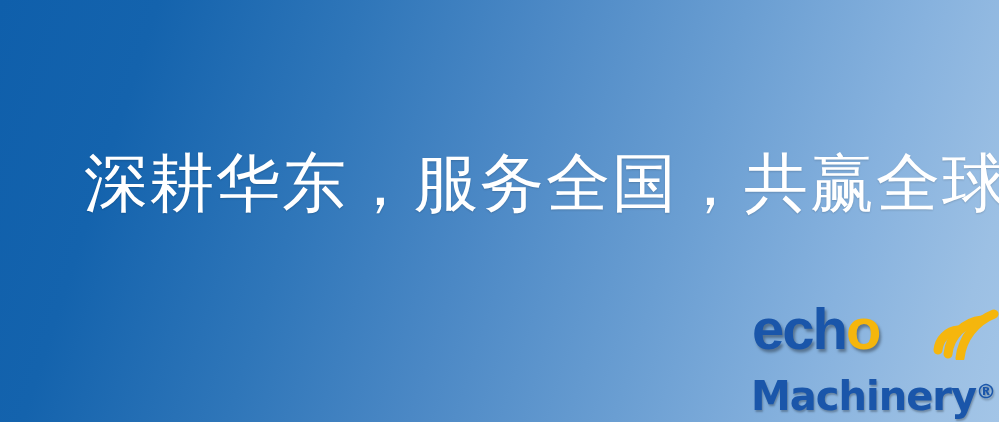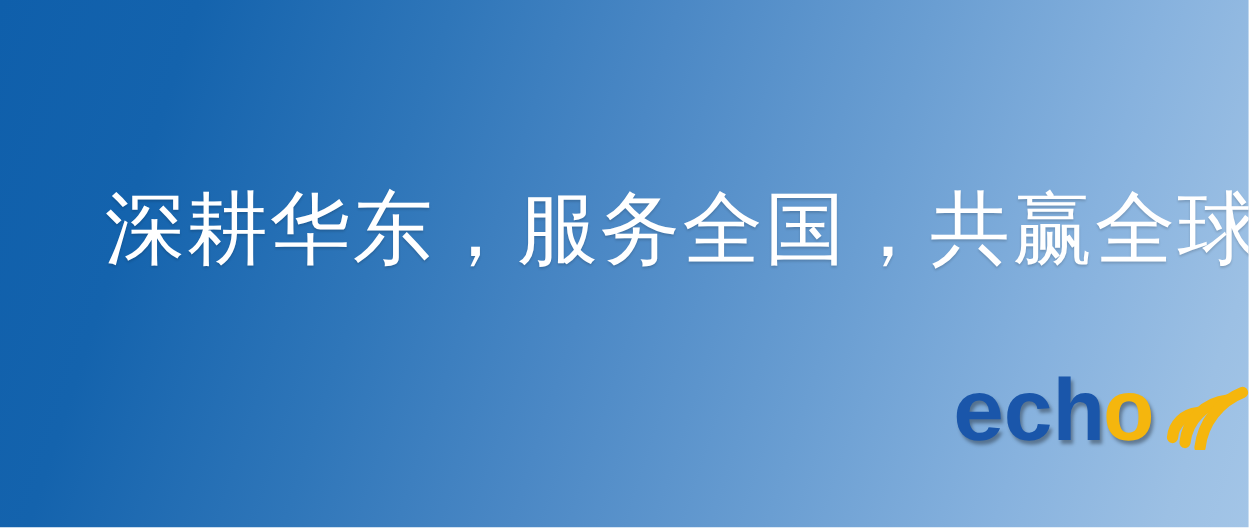--- a/index.html
+++ b/index.html
@@ -55,25 +55,25 @@
   
   #logo {
     position: absolute;
     left: 748px;
     top: 300px;
     width: 251px;
     height: 122px;
   }
   #logo-wordmark {
     position: absolute;
-    left: 14px;
+    left: 4px;
     top: 0px;
-    font-family: Liberation Mono, monospace;
+    font-family: Liberation Sans, sans-serif;
     font-weight: bold;
-    font-size: 70px;
+    font-size: 58px;
     line-height: 1;
     color: #1a56aa;
     letter-spacing: -2px;
     text-shadow: 2px 3px 3px rgba(0,0,0,0.35);
     white-space: nowrap;
   }
   #logo-wordmark .letter-o {
     color: #f5b60d;
     text-shadow: 2px 3px 3px rgba(0,0,0,0.35);
   }
@@ -118,16 +118,19 @@
     </div>
 
     <svg id="logo-arcs" viewBox="0 0 72 64">
       <g fill="none" stroke="#f5b60d" stroke-width="9" stroke-linecap="round" transform="translate(2,4)">
         <path d="M 6 50 A 22 22 0 0 1 26 30"></path>
         <path d="M 16 54 A 38 38 0 0 1 50 20"></path>
         <path d="M 28 58 A 54 54 0 0 1 62 14"></path>
       </g>
     </svg>
 
+    <div id="logo-sub">
+      <span>Machinery</span><span class="reg-mark">®</span>
+    </div>
 
   </div>
 
 </div>
 
 </body></html>

